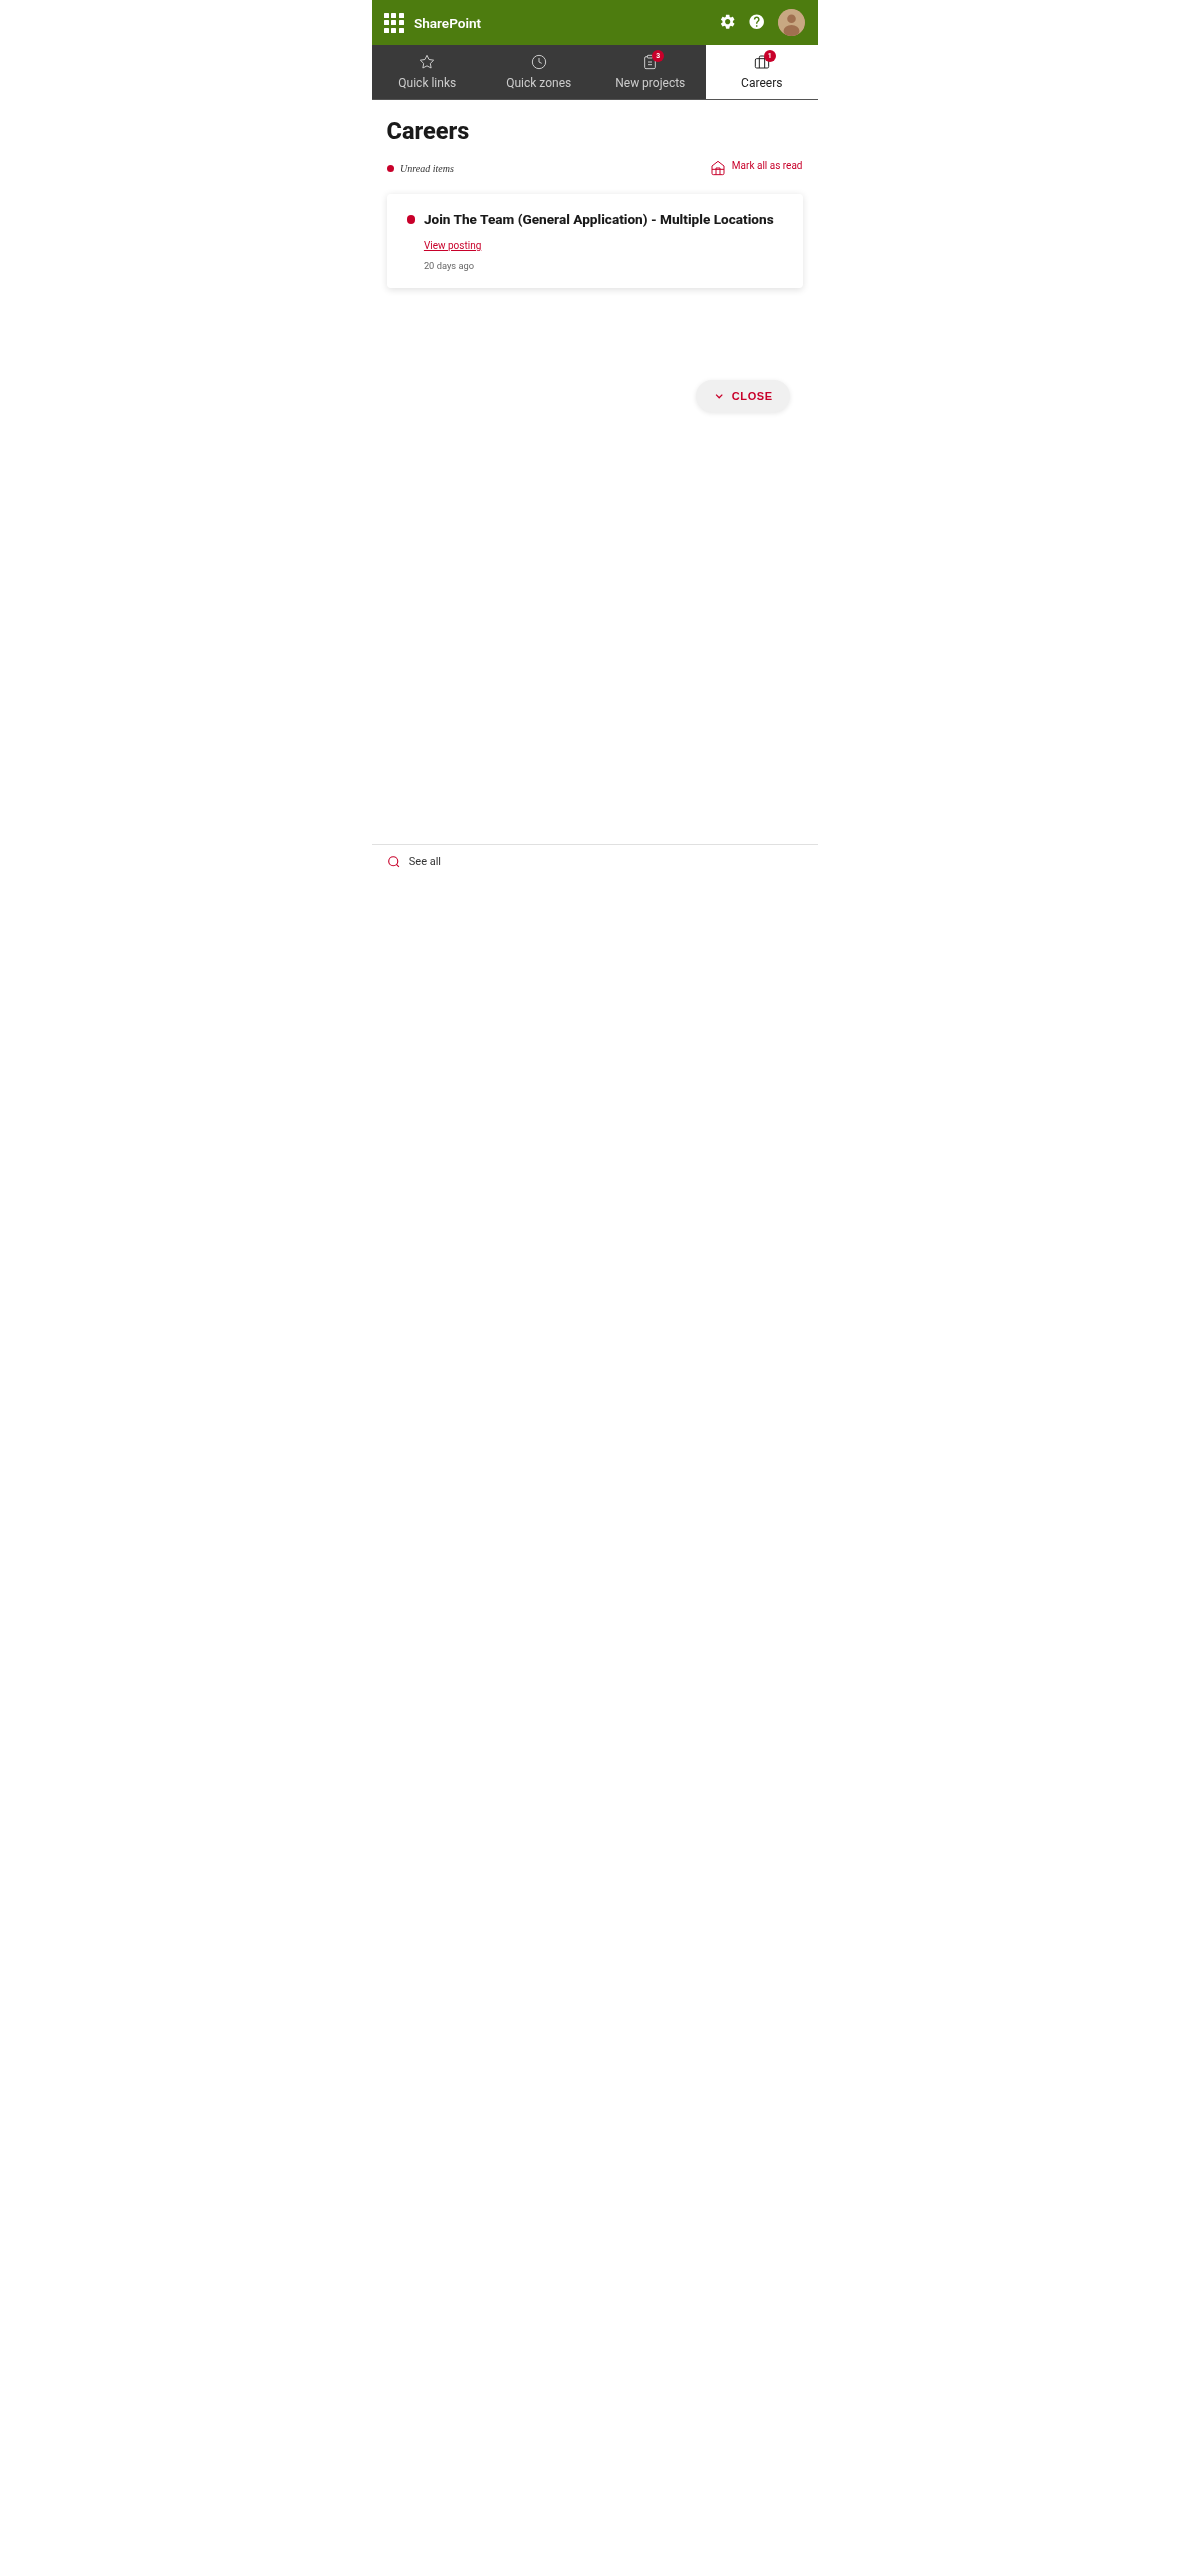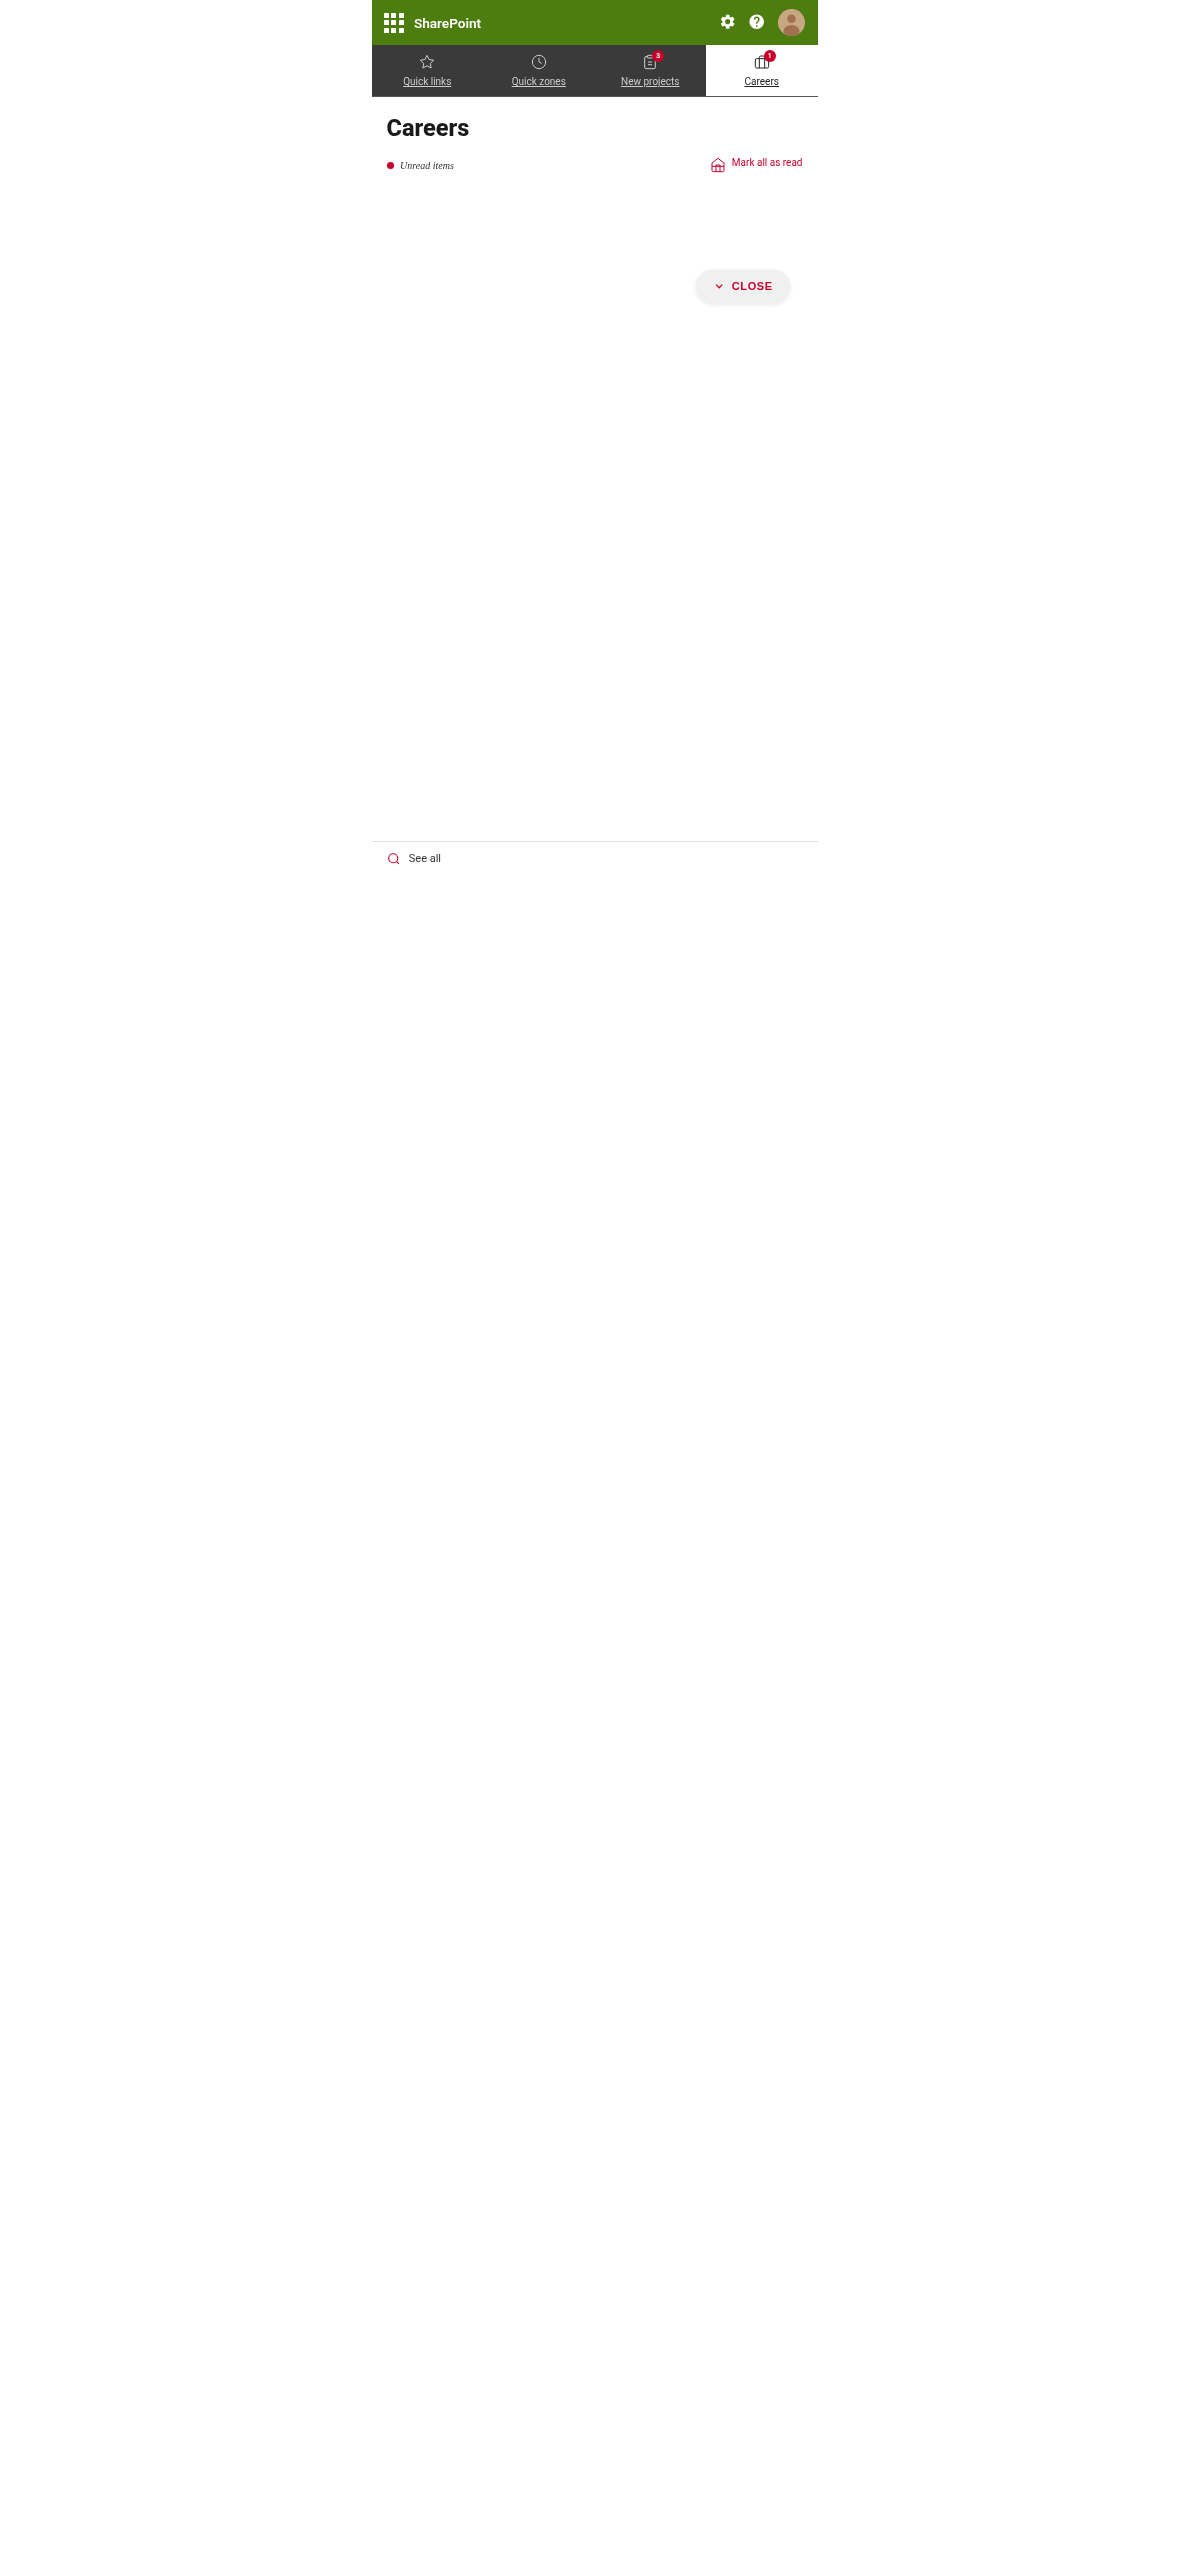--- a/index.html
+++ b/index.html
@@ -110,22 +110,21 @@
       background: white;
       color: #222;
     }
 
     .tab-icon {
       font-size: 13.6px;
       position: relative;
     }
 
     .tab-label {
-      font-size: 10px;
-      text-decoration: underline;
+      font-size: 12px;
     }
 
     .tab-badge {
       position: absolute;
       top: -3.7px;
       right: -6.2px;
       background: #c8002a;
       color: white;
       border-radius: 50%;
       width: 12.4px;
@@ -388,20 +387,28 @@
     <div class="mark-all-read">
       <svg viewBox="0 0 24 24" fill="none" stroke="#c8002a" stroke-width="1.5" xmlns="http://www.w3.org/2000/svg">
         <path d="M3 9l9-7 9 7v11a2 2 0 0 1-2 2H5a2 2 0 0 1-2-2z"></path>
         <polyline points="9,22 9,12 15,12 15,22"></polyline>
         <line x1="3" y1="14" x2="21" y2="14"></line>
       </svg>
       <span>Mark all as read</span>
     </div>
   </div>
 
+  <div class="job-card">
+    <div class="job-card-header">
+      <div class="job-unread-dot"></div>
+      <h2 class="job-title">Join The Team (General Application) - Multiple Locations</h2>
+    </div>
+    <a class="view-posting-link">View posting</a>
+    <div class="job-date">20 days ago</div>
+  </div>
 
   <div class="bottom-area">
     <button class="close-button">
       <svg viewBox="0 0 24 24" fill="none" stroke="#c8002a" stroke-width="2.5" xmlns="http://www.w3.org/2000/svg">
         <polyline points="6,9 12,15 18,9"></polyline>
       </svg>
       <span>CLOSE</span>
     </button>
   </div>
 </div>

